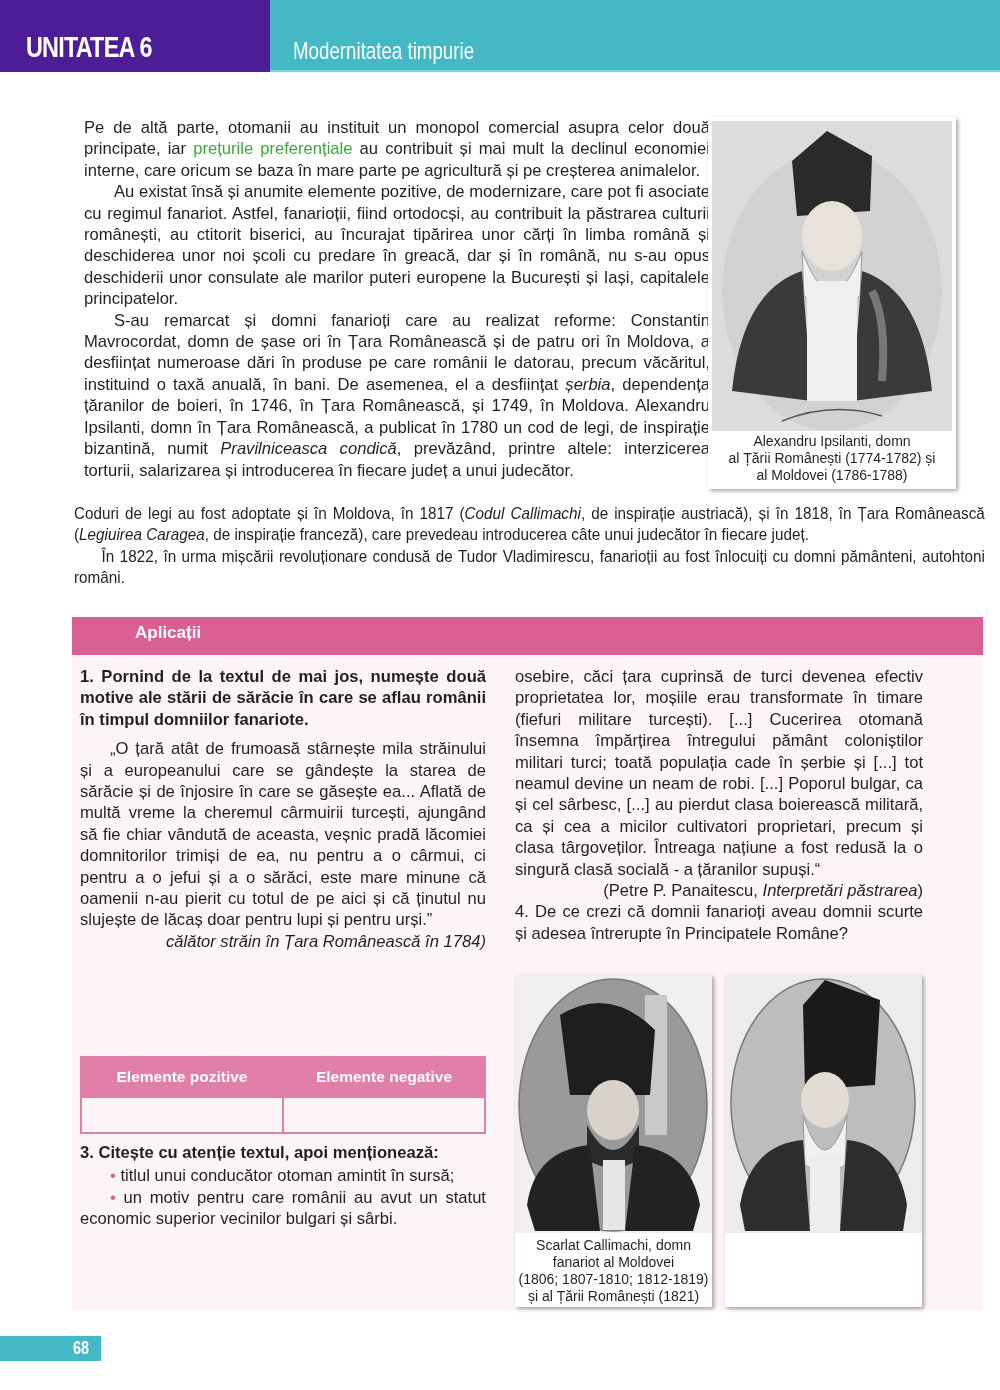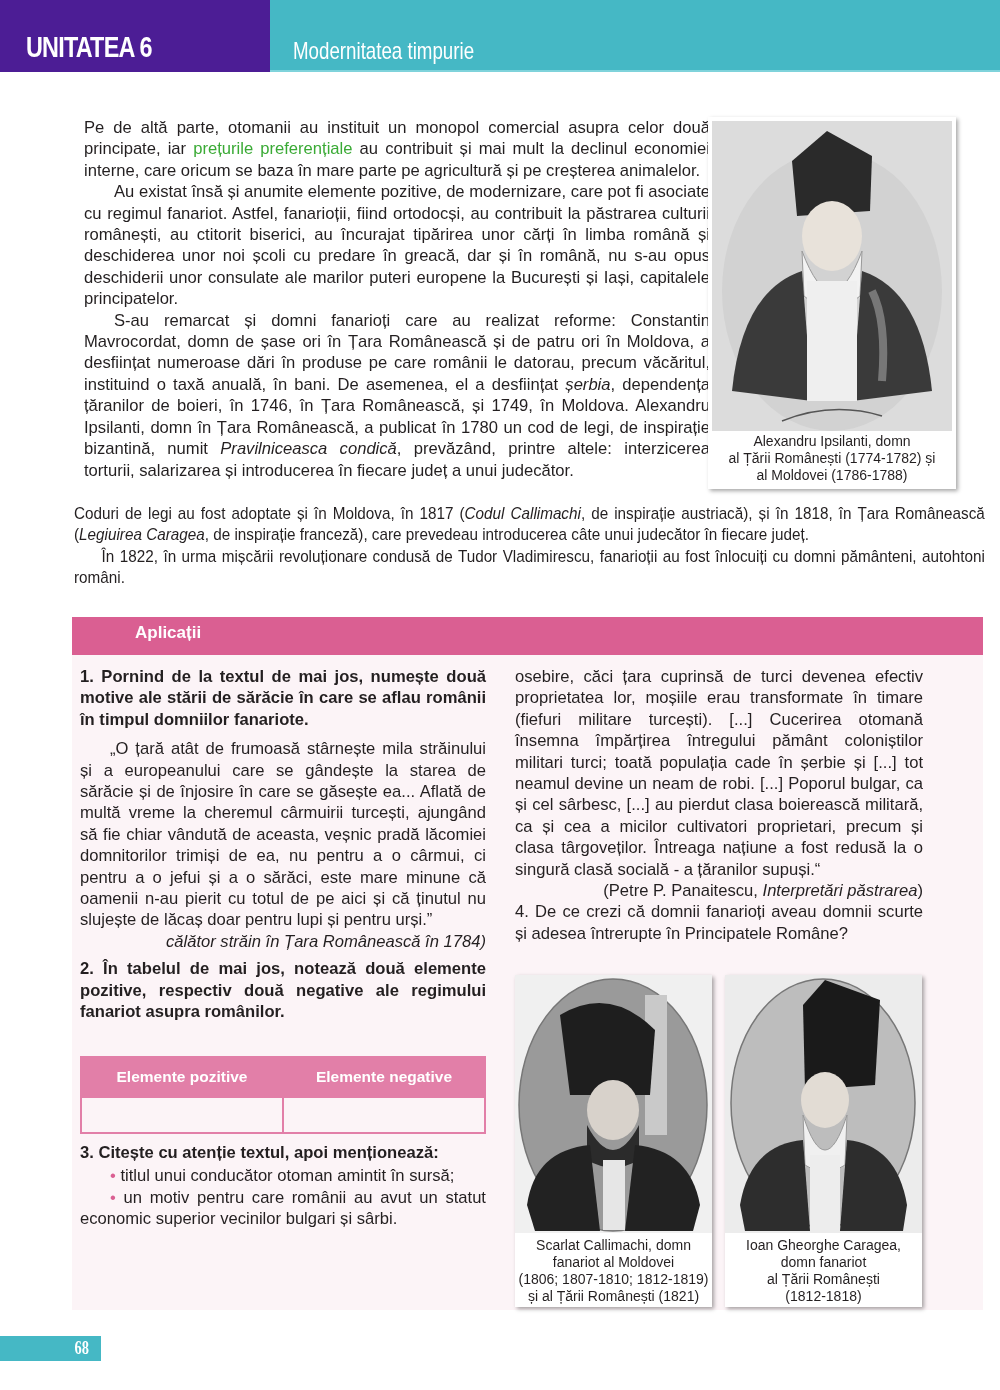--- a/index.html
+++ b/index.html
@@ -35,21 +35,21 @@
   .table { position: absolute; left: 80px; top: 1056px; width: 406px; border: 2px solid #e27fa8; border-collapse: collapse; }
   .table td, .table th { border: 2px solid #e27fa8; width: 50%; }
   .table th { background: #e27fa8; color: #fff; font-weight: bold; font-size: 15.5px; height: 40px; }
   .table td { height: 36px; background: #fcf4f7; }
 
   .bullet { color: #da5f92; }
 
   .portrait { position: absolute; background: #fff; box-shadow: 2px 2px 4px rgba(0,0,0,0.35); }
   .portrait .img { position: absolute; left: 0; top: 0; overflow: hidden; background: #e9e9e9; }
 
-  .pagenum { position: absolute; left: 0; top: 1336px; width: 101px; height: 25px; background: #45b8c5; font-family: Liberation Serif, serif; }
+  .pagenum { position: absolute; left: 0; top: 1336px; width: 101px; height: 25px; background: #45b8c5; }
   .pagenum span { position: absolute; right: 12px; top: 2px; font-weight: bold; font-size: 18px; color: #fff; transform: scaleX(0.8); transform-origin: right top; }
 </style>
 </head>
 <body>
 
 <div class="header">
   <div class="unit">
     <span>UNITATEA 6</span>
   </div>
   <div class="topic">Modernitatea timpurie</div>
@@ -92,21 +92,20 @@
   <div class="white" style="background:#fcf4f7;"></div>
 </div>
 <div class="apl-bar">
   <span>Aplicații</span>
 </div>
 
 <div class="q" style="left:80px; top:666px; width:406px;">
   <p style="font-weight:bold;">1. Pornind de la textul de mai jos, numește două motive ale stării de sărăcie în care se aflau românii în timpul domniilor fanariote.</p>
   <p class="ind" style="margin-top:8px;">„O țară atât de frumoasă stârnește mila străinului și a europeanului care se gândește la starea de sărăcie și de înjosire în care se găsește ea... Aflată de multă vreme la cheremul cârmuirii turcești, ajungând să fie chiar vândută de aceasta, veșnic pradă lăcomiei domnitorilor trimiși de ea, nu pentru a o cârmui, ci pentru a o jefui și a o sărăci, este mare minune că oamenii n-au pierit cu totul de pe aici și că ținutul nu slujește de lăcaș doar pentru lupi și pentru urși.”</p>
   <p class="right" style="font-style:italic;">călător străin în Țara Românească în 1784)</p>
-  <p style="font-weight:bold; margin-top:6px;">2. În tabelul de mai jos, notează două elemente pozitive, respectiv două negative ale regimului fanariot asupra românilor.</p>
 </div>
 
 <table class="table">
   <tbody>
       <tr>
     <th>Elemente pozitive</th>
     <th>Elemente negative</th>
   </tr>
   <tr>
     <td></td>
@@ -155,23 +154,17 @@
       <rect width="197" height="258" fill="#ececec"></rect>
       <ellipse cx="98" cy="128" rx="92" ry="124" fill="#bdbdbd" stroke="#777" stroke-width="1.5"></ellipse>
       <path d="M78 30 L100 5 L155 25 L150 110 L80 115 Z" fill="#1a1a1a"></path>
       <ellipse cx="100" cy="125" rx="24" ry="28" fill="#e2dcd4"></ellipse>
       <path d="M78 140 Q100 210 122 140 L120 190 Q100 205 80 190 Z" fill="#f0f0f0" stroke="#999" stroke-width="1"></path>
       <path d="M15 230 Q25 170 78 165 L85 256 L20 256 Z" fill="#2d2d2d"></path>
       <path d="M182 230 Q172 170 122 165 L115 256 L178 256 Z" fill="#2d2d2d"></path>
       <rect x="85" y="180" width="30" height="75" fill="#ededed"></rect>
     </svg>
   </div>
-  <div class="cap" style="top:262px;">
-    <div>Ioan Gheorghe Caragea,</div>
-    <div>domn fanariot</div>
-    <div>al Țării Românești</div>
-    <div>(1812-1818)</div>
-  </div>
 </div>
 
 <div class="pagenum">
   <span>68</span>
 </div>
 
 </body></html>

